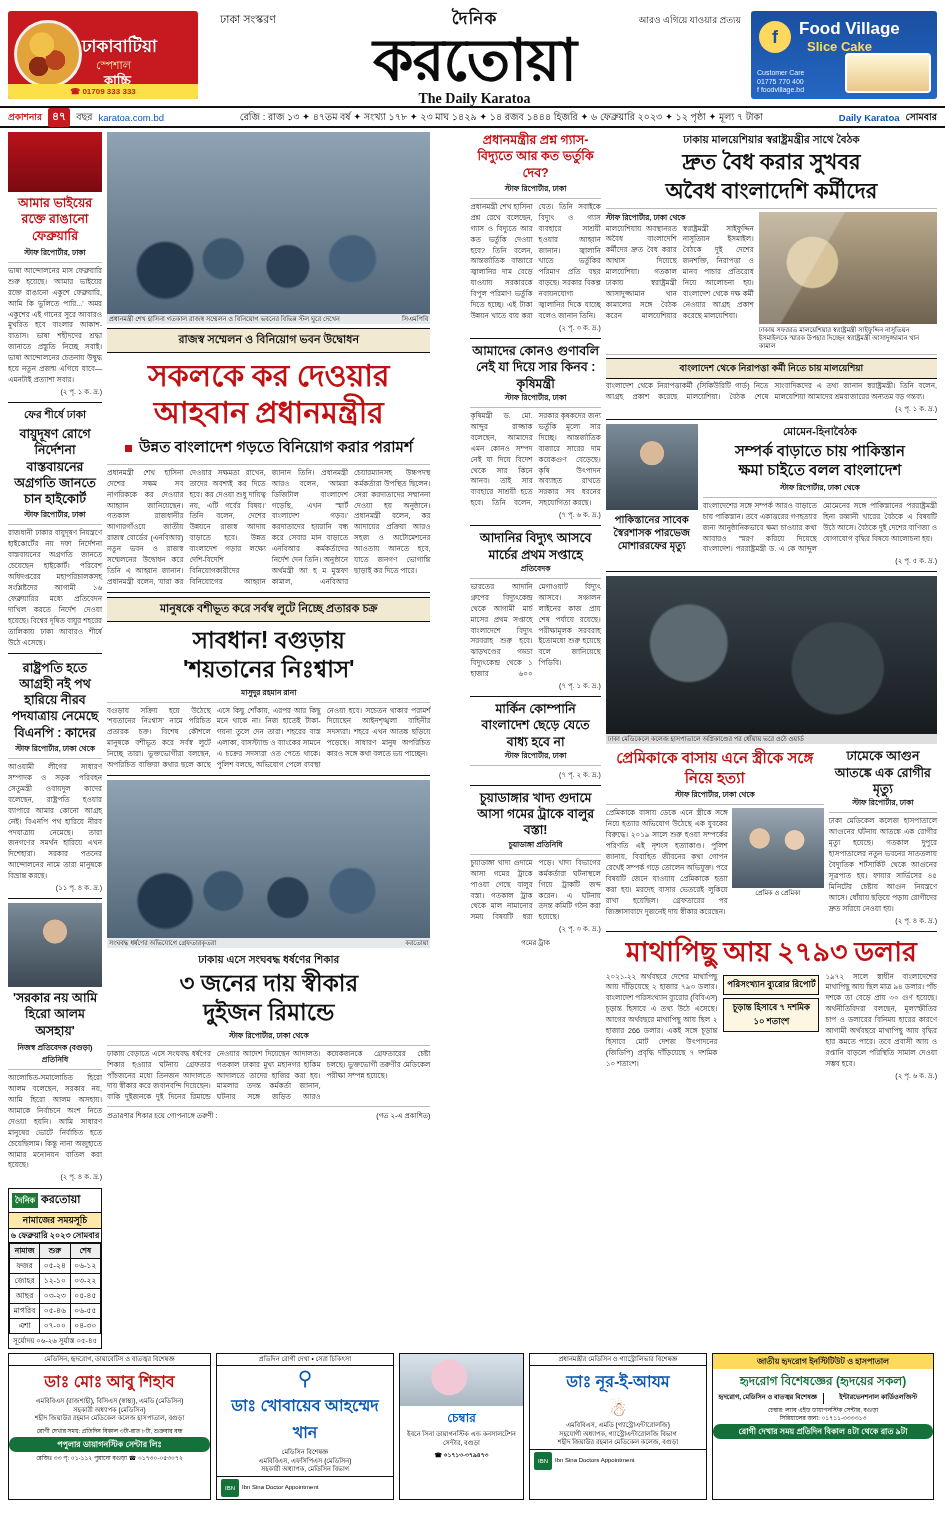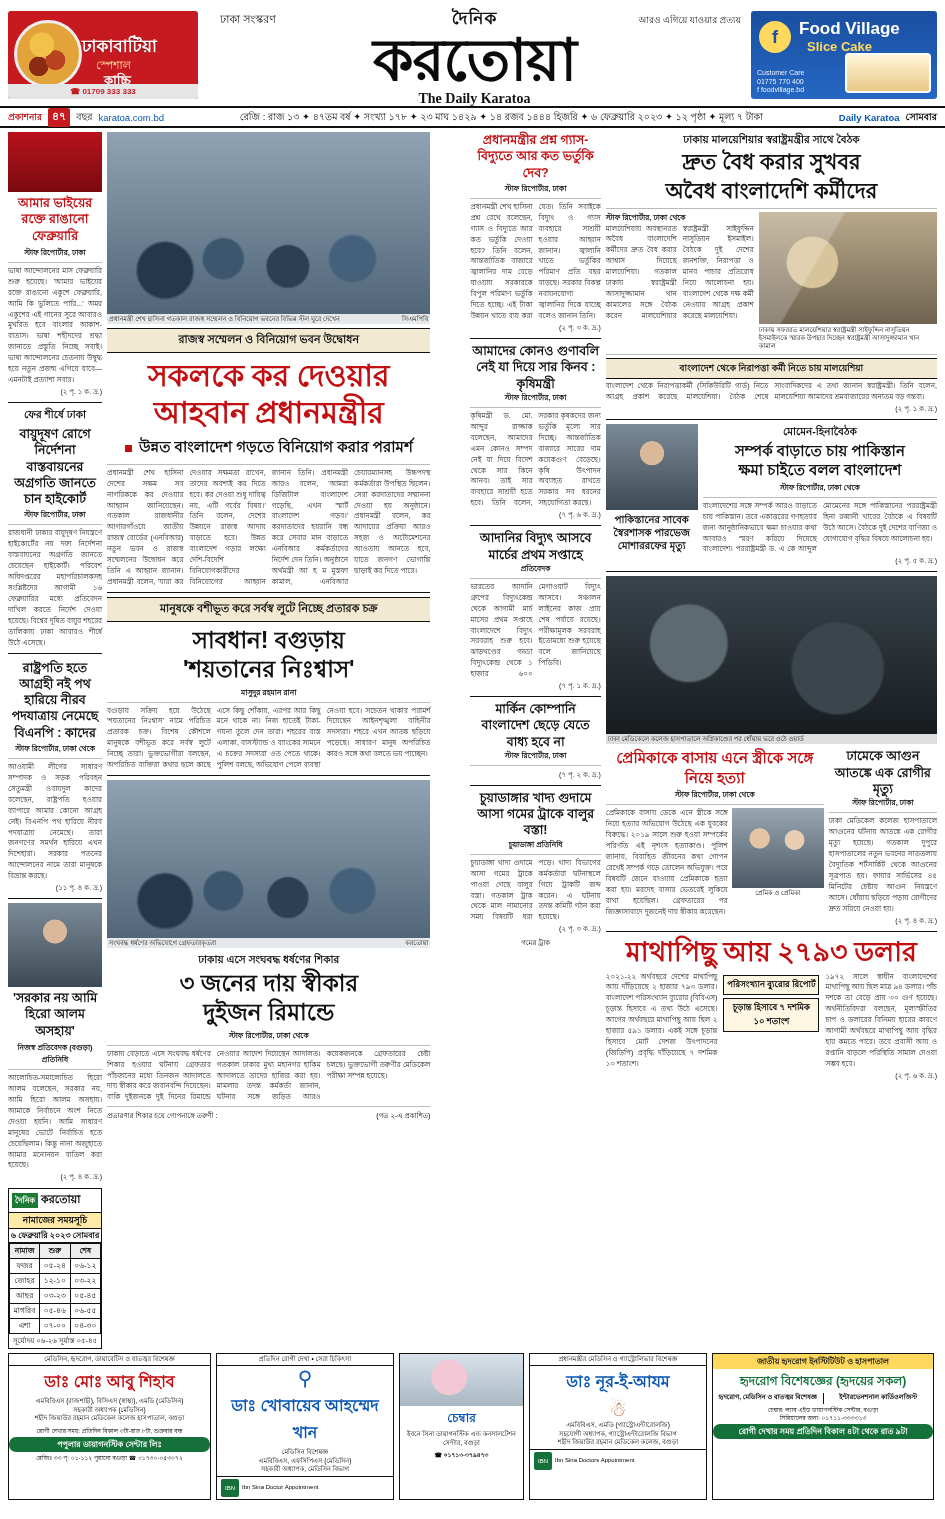--- a/index.html
+++ b/index.html
@@ -24,21 +24,21 @@
       #e2a43a;
     border:3px solid #eee;
   }
   .ad-left .t1 {
     position:absolute; left:74px; top:22px; font-size:17px; font-weight:bold;
     color:#fff; text-shadow:0 1px 0 #7e0d11;
   }
   .ad-left .t2 { position:absolute; left:88px; top:46px; font-size:11px; color:#ffe9a8; }
   .ad-left .t3 { position:absolute; left:96px; top:60px; font-size:13px; font-weight:bold; }
   .ad-left .phone {
-    position:absolute; left:0; bottom:0; width:100%; height:15px; background:#e5e5e5;
+    position:absolute; left:0; bottom:0; width:100%; height:15px; background:#fde047;
     color:#c61a20; font-size:8px; text-align:center; line-height:15px; font-weight:bold;
   }
   .title-block { flex:1; text-align:center; position:relative; }
   .title-block .edition-left {
     position:absolute; left:22px; top:8px; font-size:11px; color:#111;
   }
   .title-block .edition-right {
     position:absolute; right:10px; top:10px; font-size:9px; color:#111;
   }
   .title-block .dainik {
@@ -443,21 +443,21 @@
           <div class="hl-s">ঢামেকে আগুন আতঙ্কে এক রোগীর মৃত্যু</div>
           <div class="byline center">স্টাফ রিপোর্টার, ঢাকা</div>
           <div class="thinrule"></div>
           <div class="body">ঢাকা মেডিকেল কলেজ হাসপাতালে আগুনের ঘটনায় আতঙ্কে এক রোগীর মৃত্যু হয়েছে। গতকাল দুপুরে হাসপাতালের নতুন ভবনের সাততলায় বৈদ্যুতিক শর্টসার্কিট থেকে আগুনের সূত্রপাত হয়। ফায়ার সার্ভিসের ৪৫ মিনিটের চেষ্টায় আগুন নিয়ন্ত্রণে আসে। ধোঁয়ায় ছড়িয়ে পড়ায় রোগীদের দ্রুত সরিয়ে নেওয়া হয়।</div>
           <div class="cont">(২ পৃ. ৪ ক. দ্র.)</div>
         </div>
       </div>
       <div class="rule"></div>
       <div class="hl-xl" style="font-size:27px">মাথাপিছু আয় ২৭৯৩ ডলার</div>
       <div style="display:flex; gap:6px; margin-top:3px">
-        <div style="flex:1" class="body">২০২১-২২ অর্থবছরে দেশের মাথাপিছু আয় দাঁড়িয়েছে ২ হাজার ৭৯৩ ডলার। বাংলাদেশ পরিসংখ্যান ব্যুরোর (বিবিএস) চূড়ান্ত হিসাবে এ তথ্য উঠে এসেছে। আগের অর্থবছরে মাথাপিছু আয় ছিল ২ হাজার ৫৯১ ডলার। একই সঙ্গে চূড়ান্ত হিসাবে মোট দেশজ উৎপাদনের (জিডিপি) প্রবৃদ্ধি দাঁড়িয়েছে ৭ দশমিক ১০ শতাংশ।</div>
+        <div style="flex:1" class="body">২০২১-২২ অর্থবছরে দেশের মাথাপিছু আয় দাঁড়িয়েছে ২ হাজার ৭৯৩ ডলার। বাংলাদেশ পরিসংখ্যান ব্যুরোর (বিবিএস) চূড়ান্ত হিসাবে এ তথ্য উঠে এসেছে। আগের অর্থবছরে মাথাপিছু আয় ছিল ২ হাজার 266 ডলার। একই সঙ্গে চূড়ান্ত হিসাবে মোট দেশজ উৎপাদনের (জিডিপি) প্রবৃদ্ধি দাঁড়িয়েছে ৭ দশমিক ১০ শতাংশ।</div>
         <div style="width:96px">
           <div class="statbox">পরিসংখ্যান ব্যুরোর রিপোর্ট</div>
           <div class="statbox">চূড়ান্ত হিসাবে ৭ দশমিক ১০ শতাংশ</div>
         </div>
         <div style="flex:1">
           <div class="body">১৯৭২ সালে স্বাধীন বাংলাদেশের মাথাপিছু আয় ছিল মাত্র ৯৪ ডলার। পাঁচ দশকে তা বেড়ে প্রায় ৩০ গুণ হয়েছে। অর্থনীতিবিদরা বলছেন, মূল্যস্ফীতির চাপ ও ডলারের বিনিময় হারের কারণে আগামী অর্থবছরে মাথাপিছু আয় বৃদ্ধির হার কমতে পারে। তবে প্রবাসী আয় ও রপ্তানি বাড়লে পরিস্থিতি সামাল দেওয়া সম্ভব হবে।</div>
           <div class="cont">(২ পৃ. ৬ ক. দ্র.)</div>
         </div>
       </div>
     </div>

